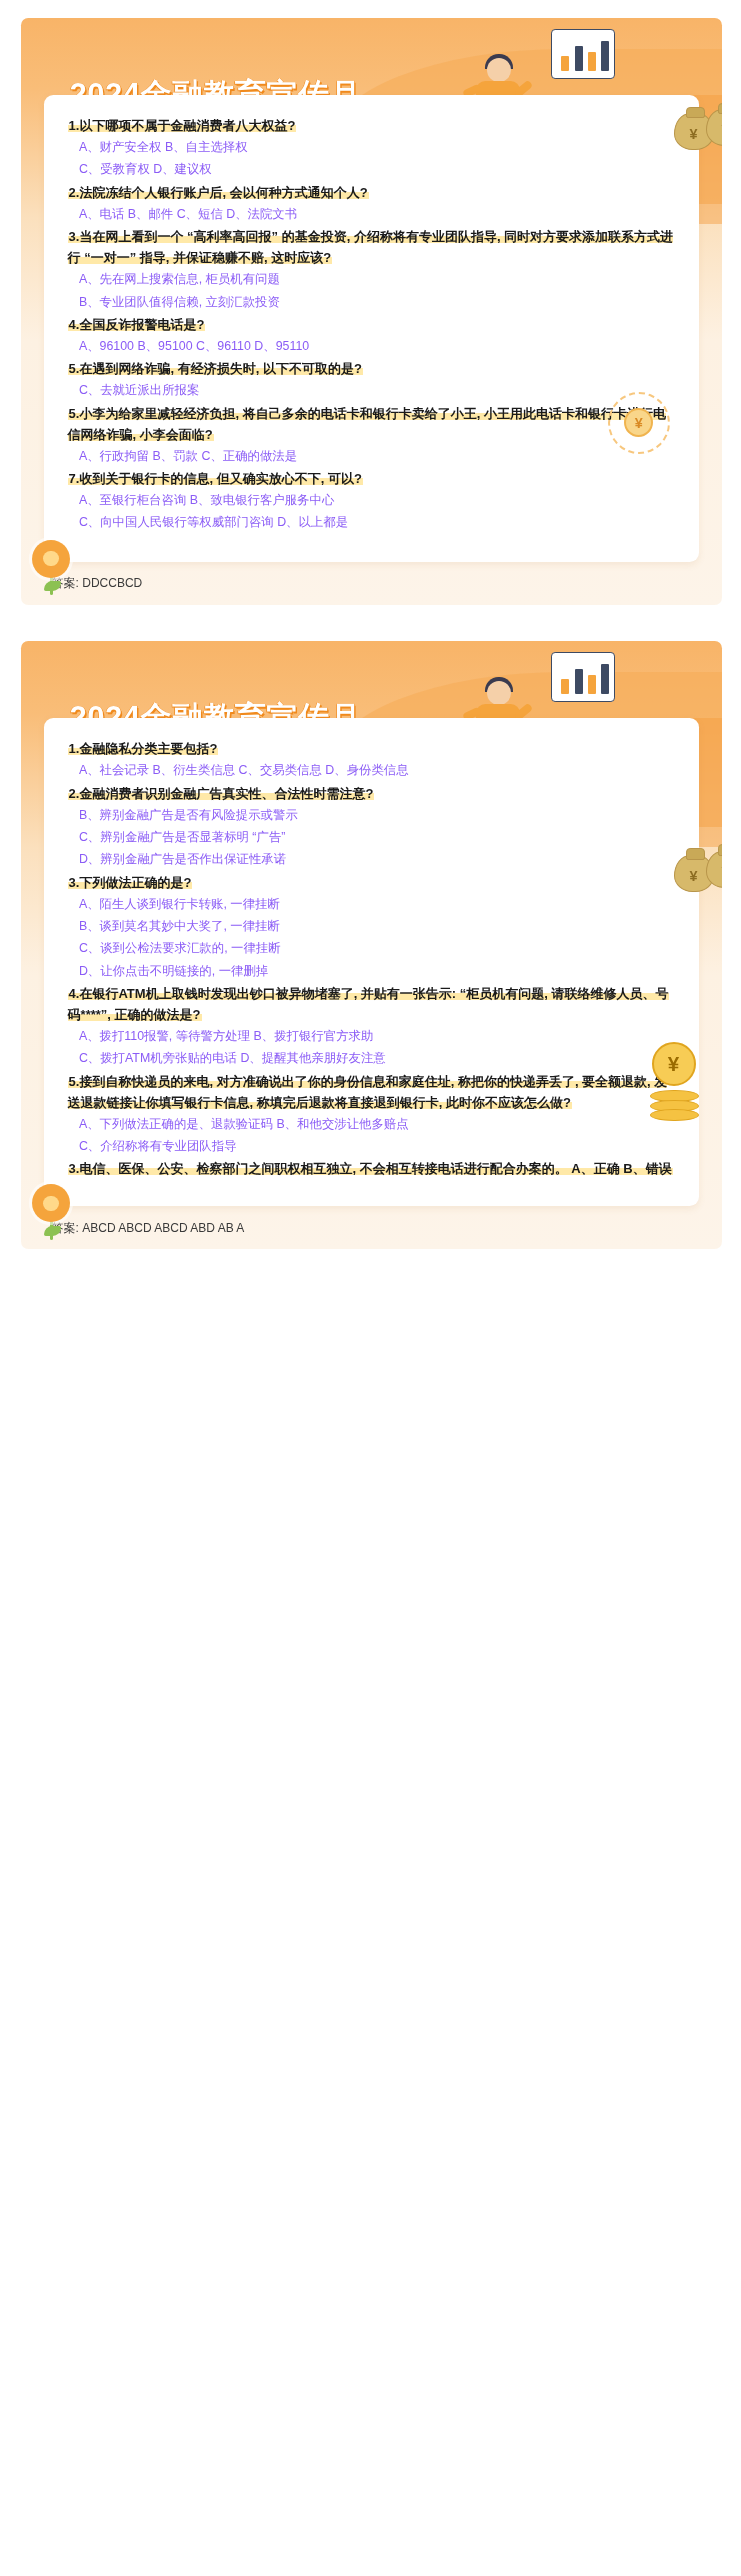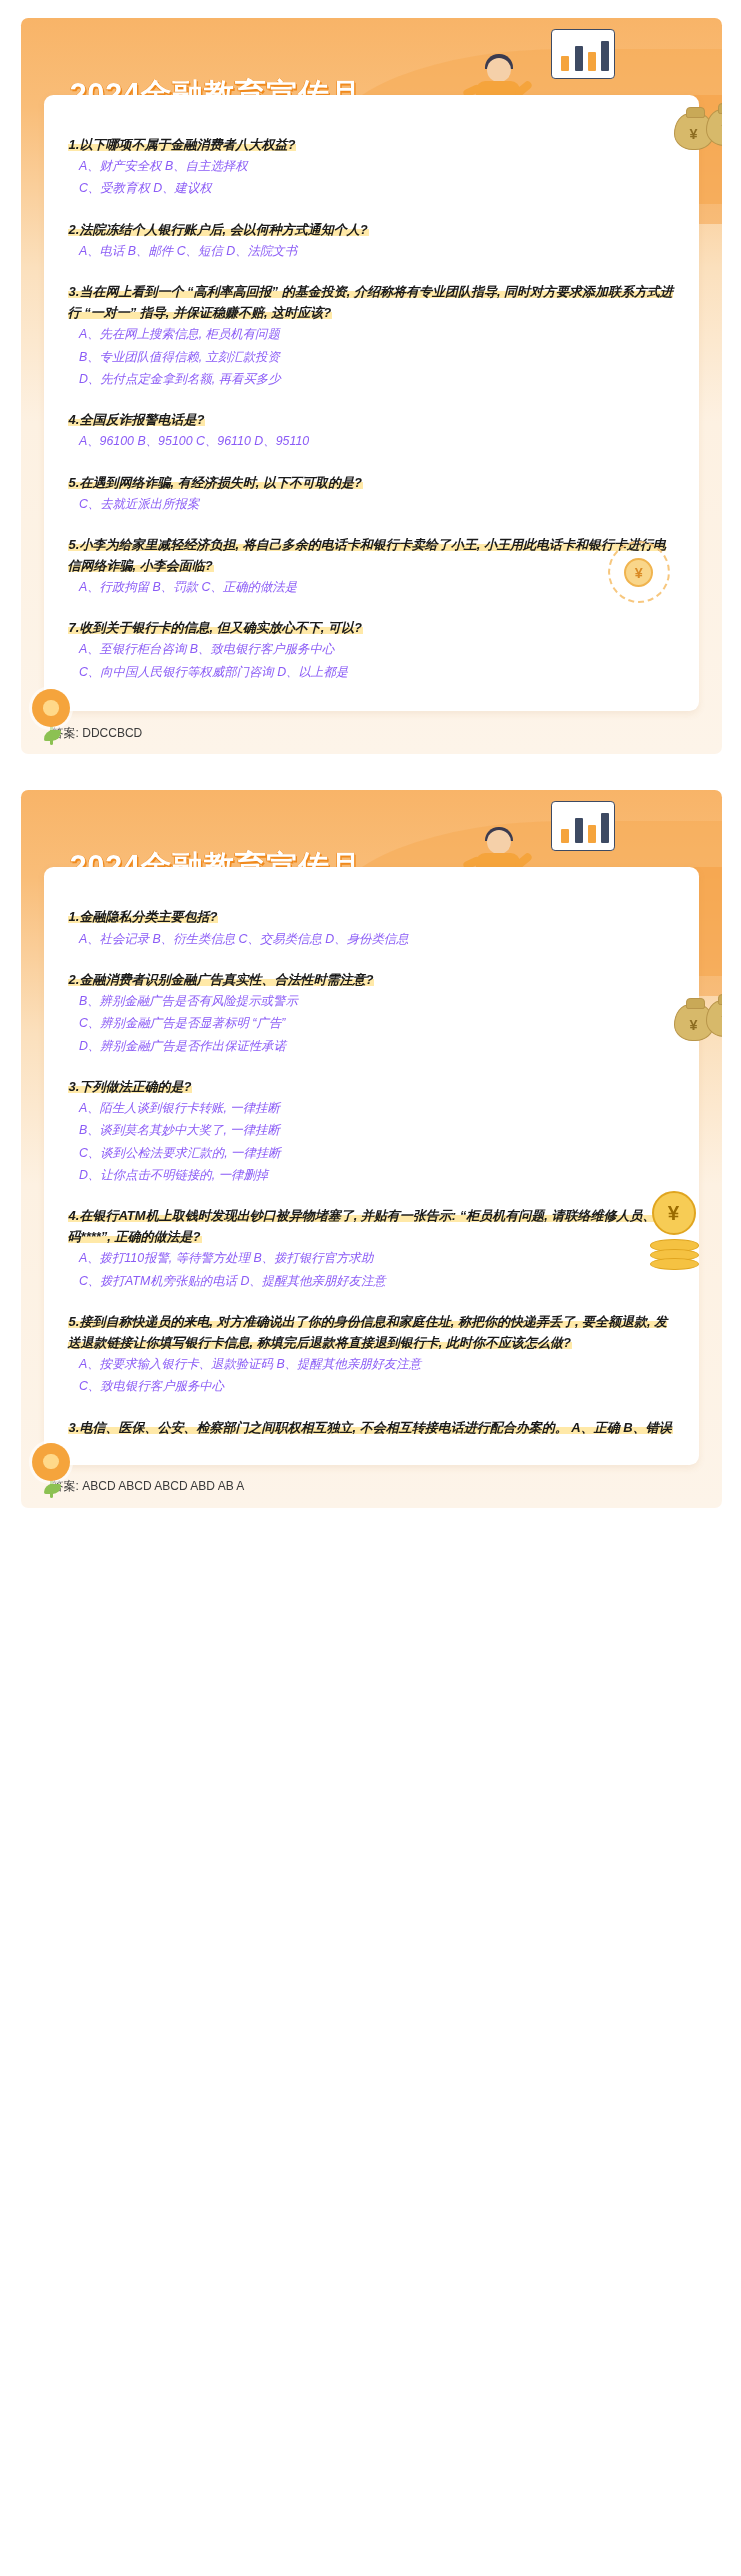--- a/index.html
+++ b/index.html
@@ -120,21 +120,21 @@
   .q {
     font-size: 13px;
     font-weight: bold;
     color: #1a1a1a;
     line-height: 1.62;
     margin: 0 0 4.1px 0;
     background: linear-gradient(to bottom, rgba(255,255,255,0) 48%, #ffe9a8 48%, #ffe9a8 96%, rgba(255,255,255,0) 96%);
     display: inline;
     padding: 0 1px;
   }
-  .qwrap { margin-top: 19px; font-style: italic; }
+  .qwrap { margin-top: 0; }
   .qwrap:first-child { margin-top: 0; }
   .opt {
     font-size: 12.4px;
     color: #8b5cf6;
     line-height: 1.72;
     margin: 1px 0 1px 11.3px;
   }
   .answer {
     font-size: 12px;
     color: #3a3a3a;
@@ -297,21 +297,20 @@
 
       <div class="qwrap">
         <p class="q">2.法院冻结个人银行账户后, 会以何种方式通知个人?</p>
         <div class="opt">A、电话  B、邮件  C、短信  D、法院文书</div>
       </div>
 
       <div class="qwrap">
         <p class="q">3.当在网上看到一个 “高利率高回报” 的基金投资, 介绍称将有专业团队指导, 同时对方要求添加联系方式进行 “一对一” 指导, 并保证稳赚不赔, 这时应该?</p>
         <div class="opt">A、先在网上搜索信息, 柜员机有问题</div>
         <div class="opt">B、专业团队值得信赖, 立刻汇款投资</div>
-        <div class="opt">D、先付点定金拿到名额, 再看买多少</div>
       </div>
 
       <div class="qwrap">
         <p class="q">4.全国反诈报警电话是?</p>
         <div class="opt">A、96100  B、95100  C、96110  D、95110</div>
       </div>
 
       <div class="qwrap">
         <p class="q">5.在遇到网络诈骗, 有经济损失时, 以下不可取的是?</p>
         <div class="opt">C、去就近派出所报案</div>
@@ -429,22 +428,22 @@
       </div>
 
       <div class="qwrap">
         <p class="q">4.在银行ATM机上取钱时发现出钞口被异物堵塞了, 并贴有一张告示: “柜员机有问题, 请联络维修人员、号码****”, 正确的做法是?</p>
         <div class="opt">A、拨打110报警, 等待警方处理  B、拨打银行官方求助</div>
         <div class="opt">C、拨打ATM机旁张贴的电话        D、提醒其他亲朋好友注意</div>
       </div>
 
       <div class="qwrap">
         <p class="q">5.接到自称快递员的来电, 对方准确说出了你的身份信息和家庭住址, 称把你的快递弄丢了, 要全额退款, 发送退款链接让你填写银行卡信息, 称填完后退款将直接退到银行卡, 此时你不应该怎么做?</p>
-        <div class="opt">A、按要求输入银行卡、退款验证码  B、提醒其他亲朋好友注意</div>
-        <div class="opt">C、致电银行客户服务中心</div>
+        <div class="opt">A、下列做法正确的是、退款验证码  B、和他交涉让他多赔点</div>
+        <div class="opt">C、介绍称将有专业团队指导</div>
       </div>
 
       <div class="qwrap">
         <p class="q">3.电信、医保、公安、检察部门之间职权相互独立, 不会相互转接电话进行配合办案的。    A、正确  B、错误</p>
       </div>
     </div>
 
     <div class="sun-stem"></div>
     <div class="sun-leaf"></div>
     <div class="sun"></div>

